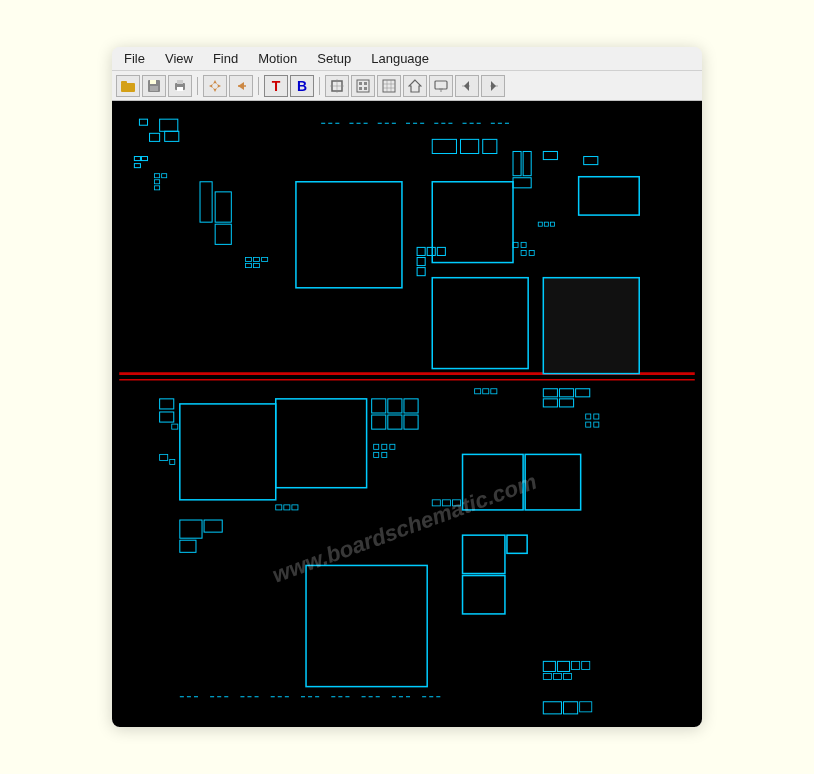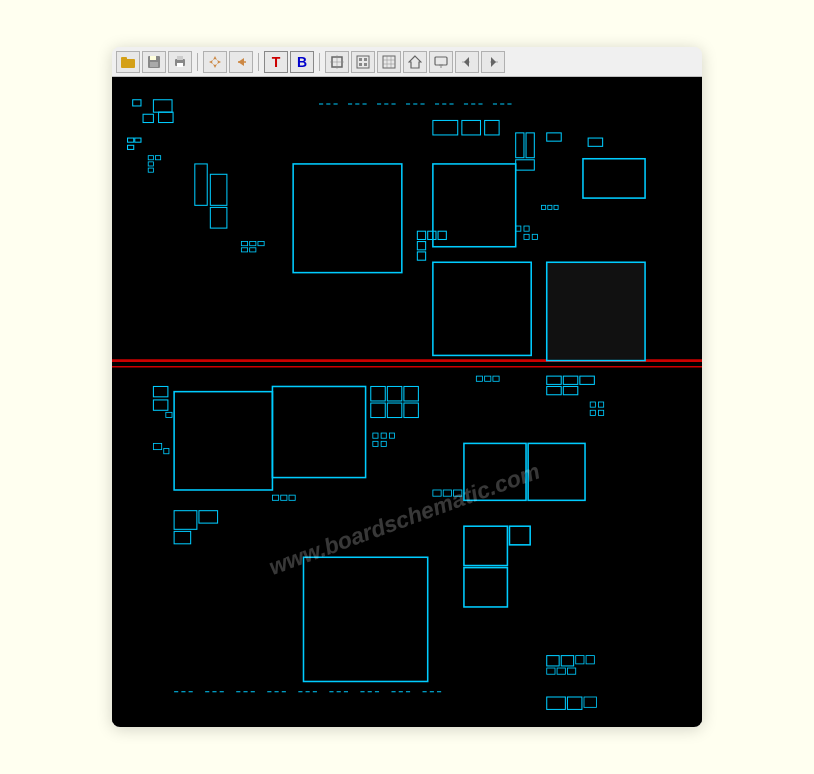--- a/index.html
+++ b/index.html
@@ -83,20 +83,28 @@
     .pcb-svg {
       width: 100%;
       height: 100%;
     }
   </style>
 </head>
 <body>
 
 <div class="window">
 
+  <div class="menu-bar">
+    <span class="menu-item">File</span>
+    <span class="menu-item">View</span>
+    <span class="menu-item">Find</span>
+    <span class="menu-item">Motion</span>
+    <span class="menu-item">Setup</span>
+    <span class="menu-item">Language</span>
+  </div>
 
   <div class="toolbar">
     <div class="toolbar-btn" title="Open">
       <svg width="16" height="14" viewBox="0 0 16 14">
           <rect x="1" y="4" width="14" height="9" fill="#d4a017" rx="1"></rect>
           <rect x="1" y="2" width="6" height="3" fill="#d4a017" rx="1"></rect>
         </svg>
     </div>
     <div class="toolbar-btn" title="Save">
       <svg width="14" height="14" viewBox="0 0 14 14">

